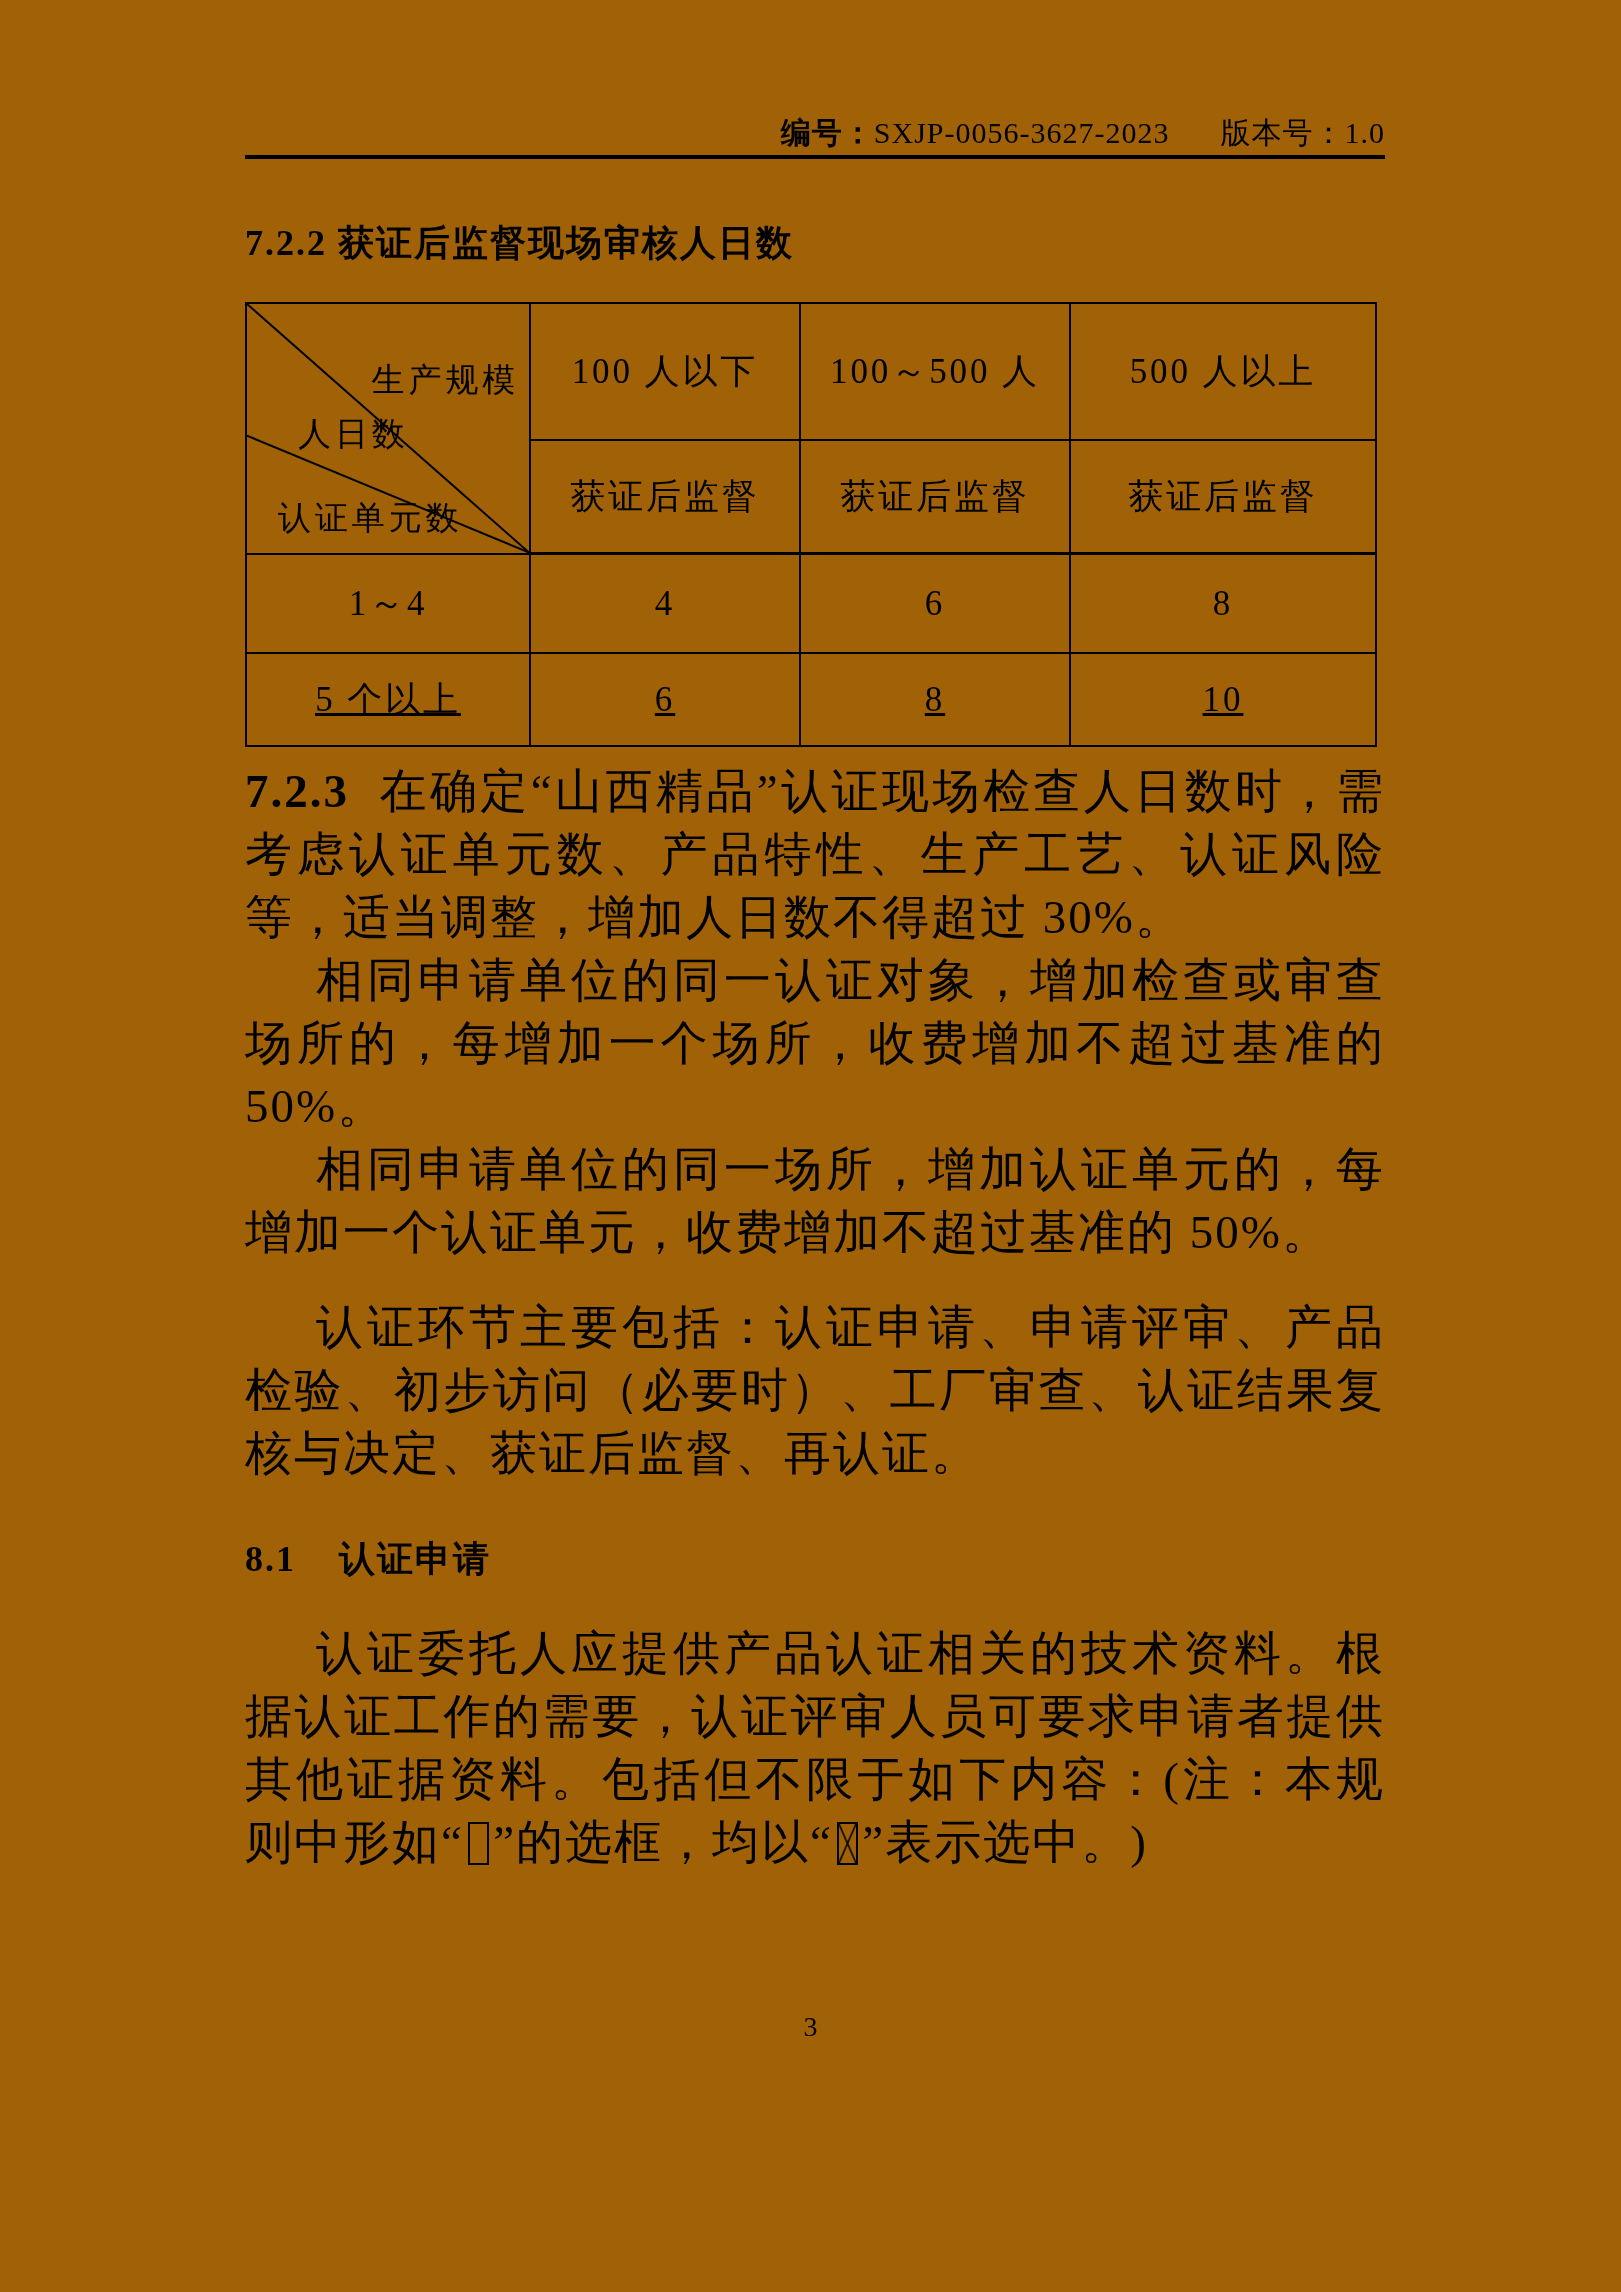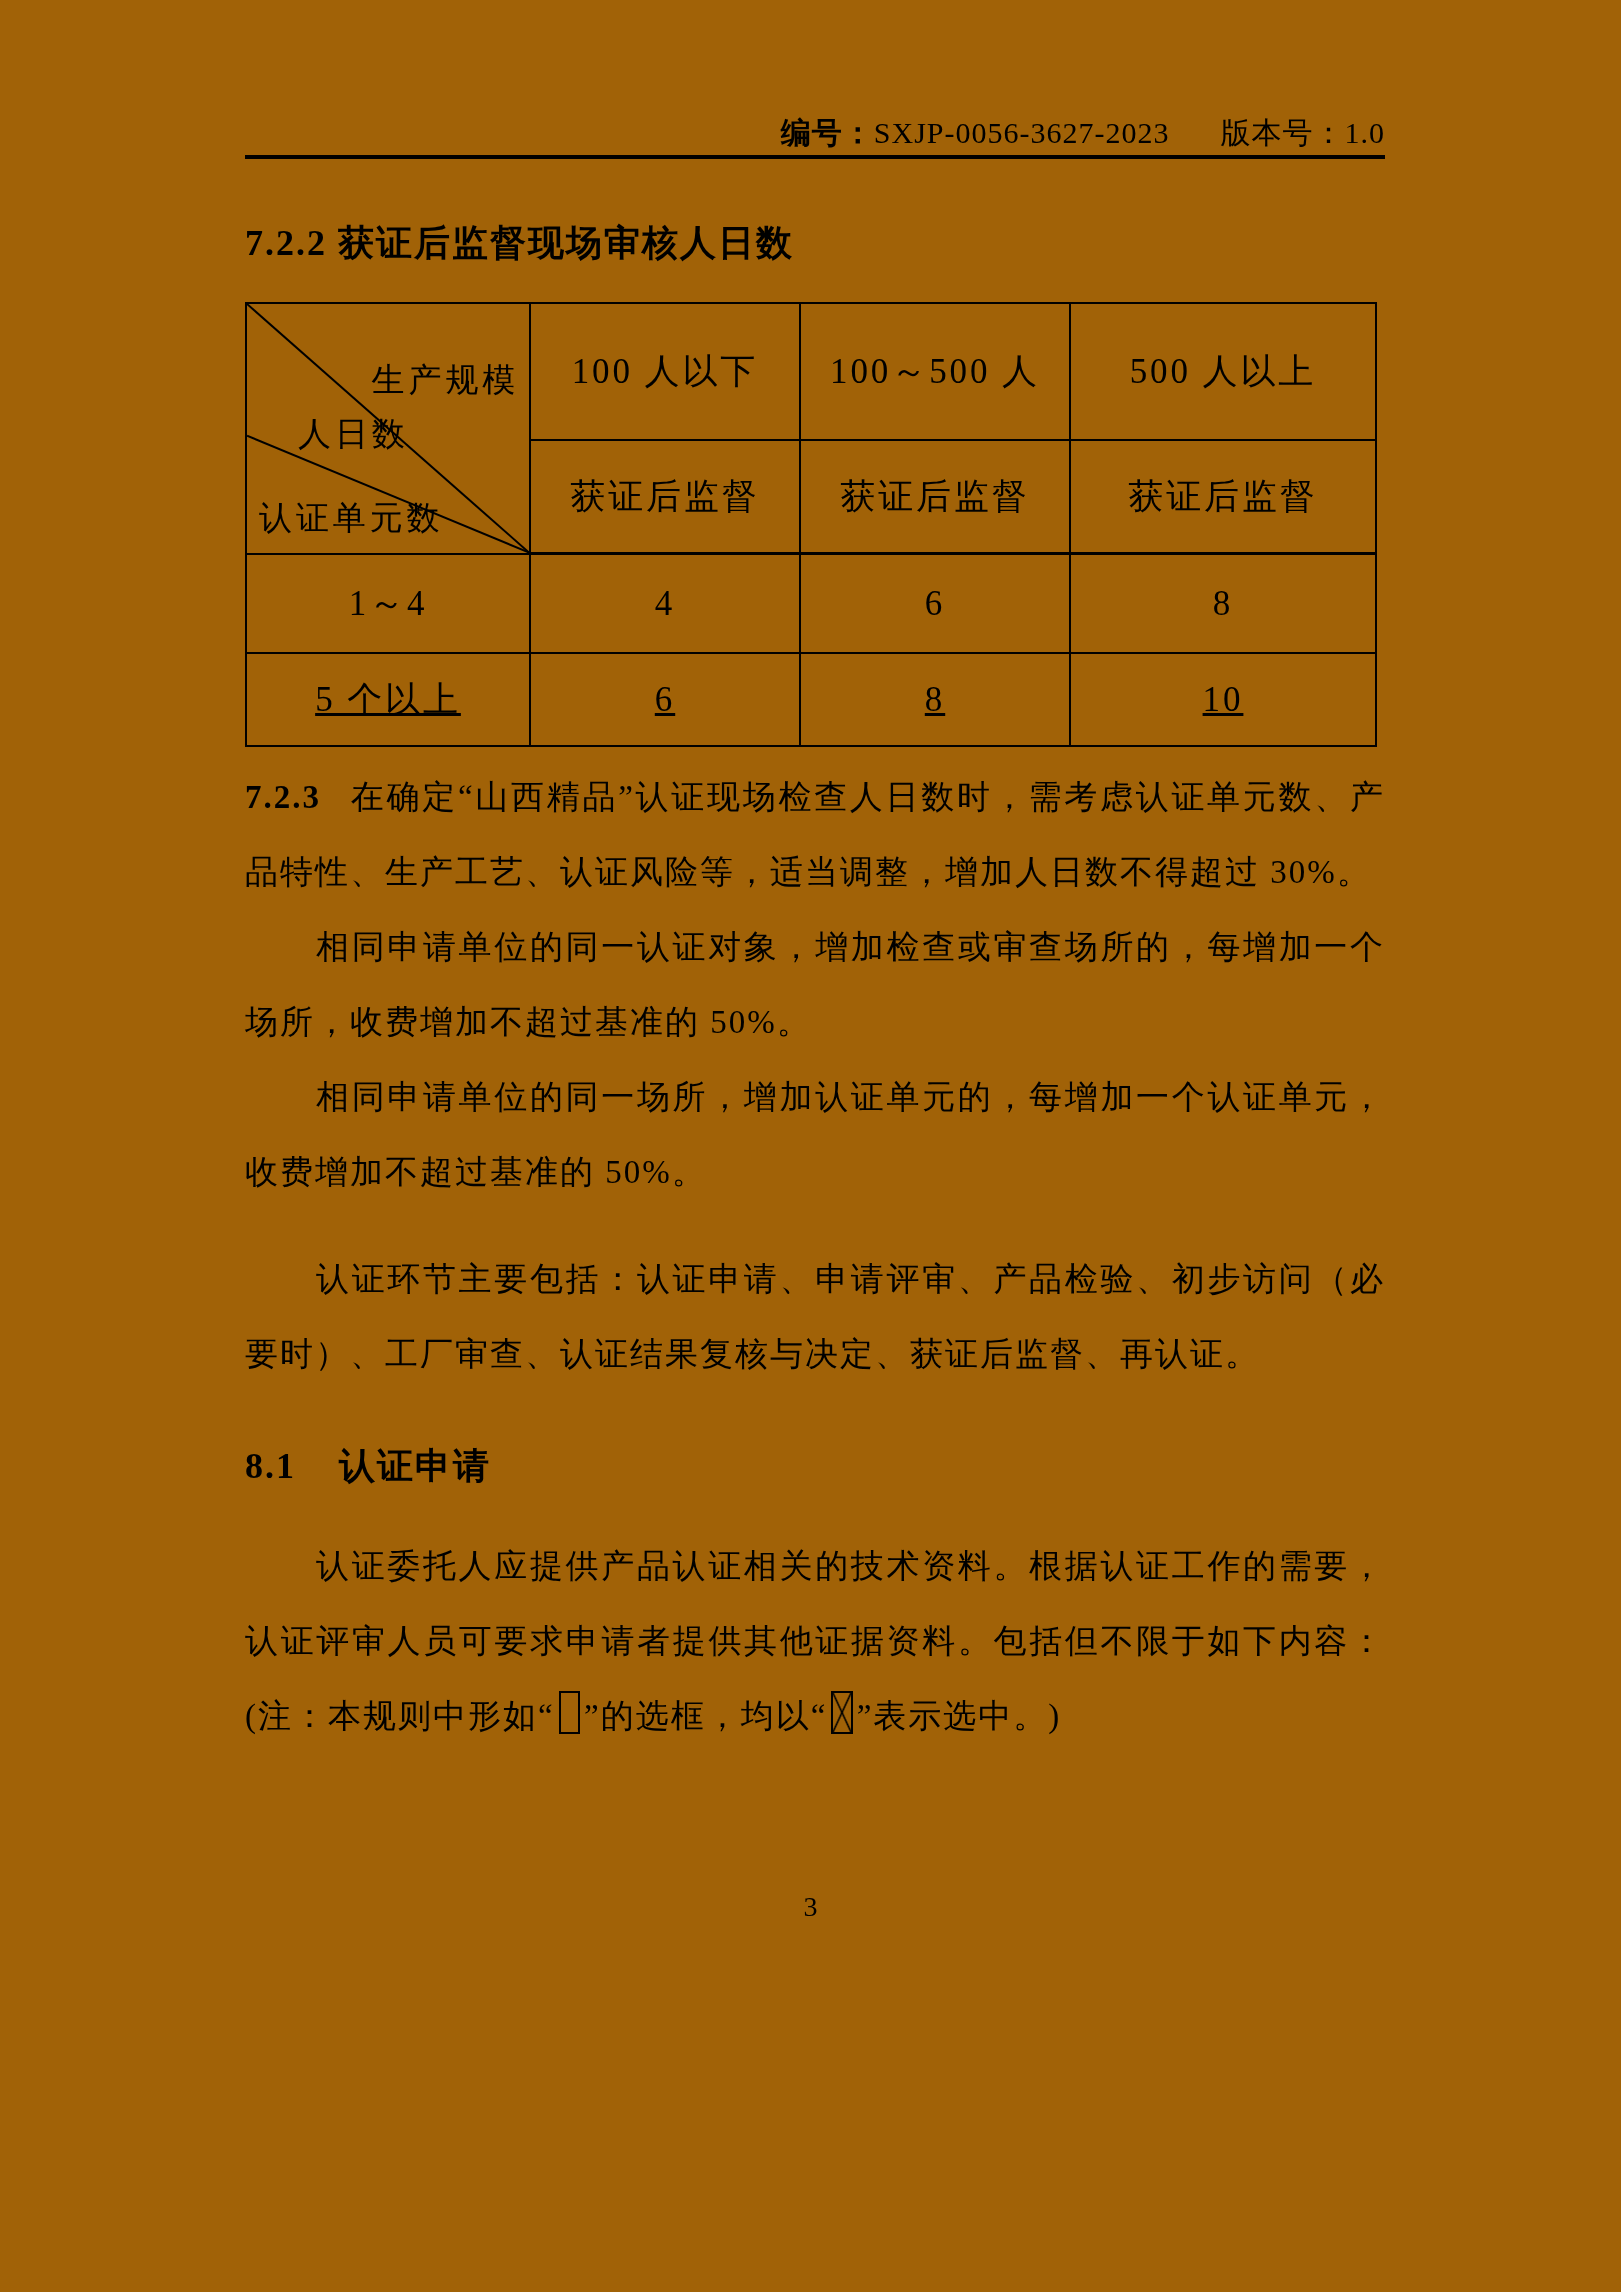--- a/index.html
+++ b/index.html
@@ -74,26 +74,26 @@
   tr.header-row-1 td { height: 135px; }
   tr.subheader-row td { height: 111px; }
   tr.data-row-1 td { height: 97px; }
   tr.data-row-2 td { height: 91px; text-decoration: underline; }
 
   .corner-cell { position: relative; padding: 0; }
   .corner-cell svg { position: absolute; top: 0; left: 0; width: 100%; height: 100%; }
   .corner-label { position: absolute; font-size: 33px; letter-spacing: 3.9px; white-space: nowrap; }
   .corner-top    { top: 54px;  right: 9.8px; }
   .corner-middle { top: 108px; left: 51px; }
-  .corner-bottom { bottom: 11.8px; left: 12px; text-align: center; }
+  .corner-bottom { bottom: 11.8px; left: 31px; text-align: center; }
 
   
   .para {
-    font-size: 33px;
-    line-height: 75px;
+    font-size: 47px;
+    line-height: 63px;
     text-align: justify;
     text-justify: inter-character;
     letter-spacing: 2px;
   }
   .para.indent { text-indent: 71px; }
   .p723 { margin-top: 12.7px; }
   .p723 .leader { font-weight: bold; margin-right: 29px; }
   .p8intro { margin-top: 32px; }
   .p81 { margin-top: 28px; }
 

